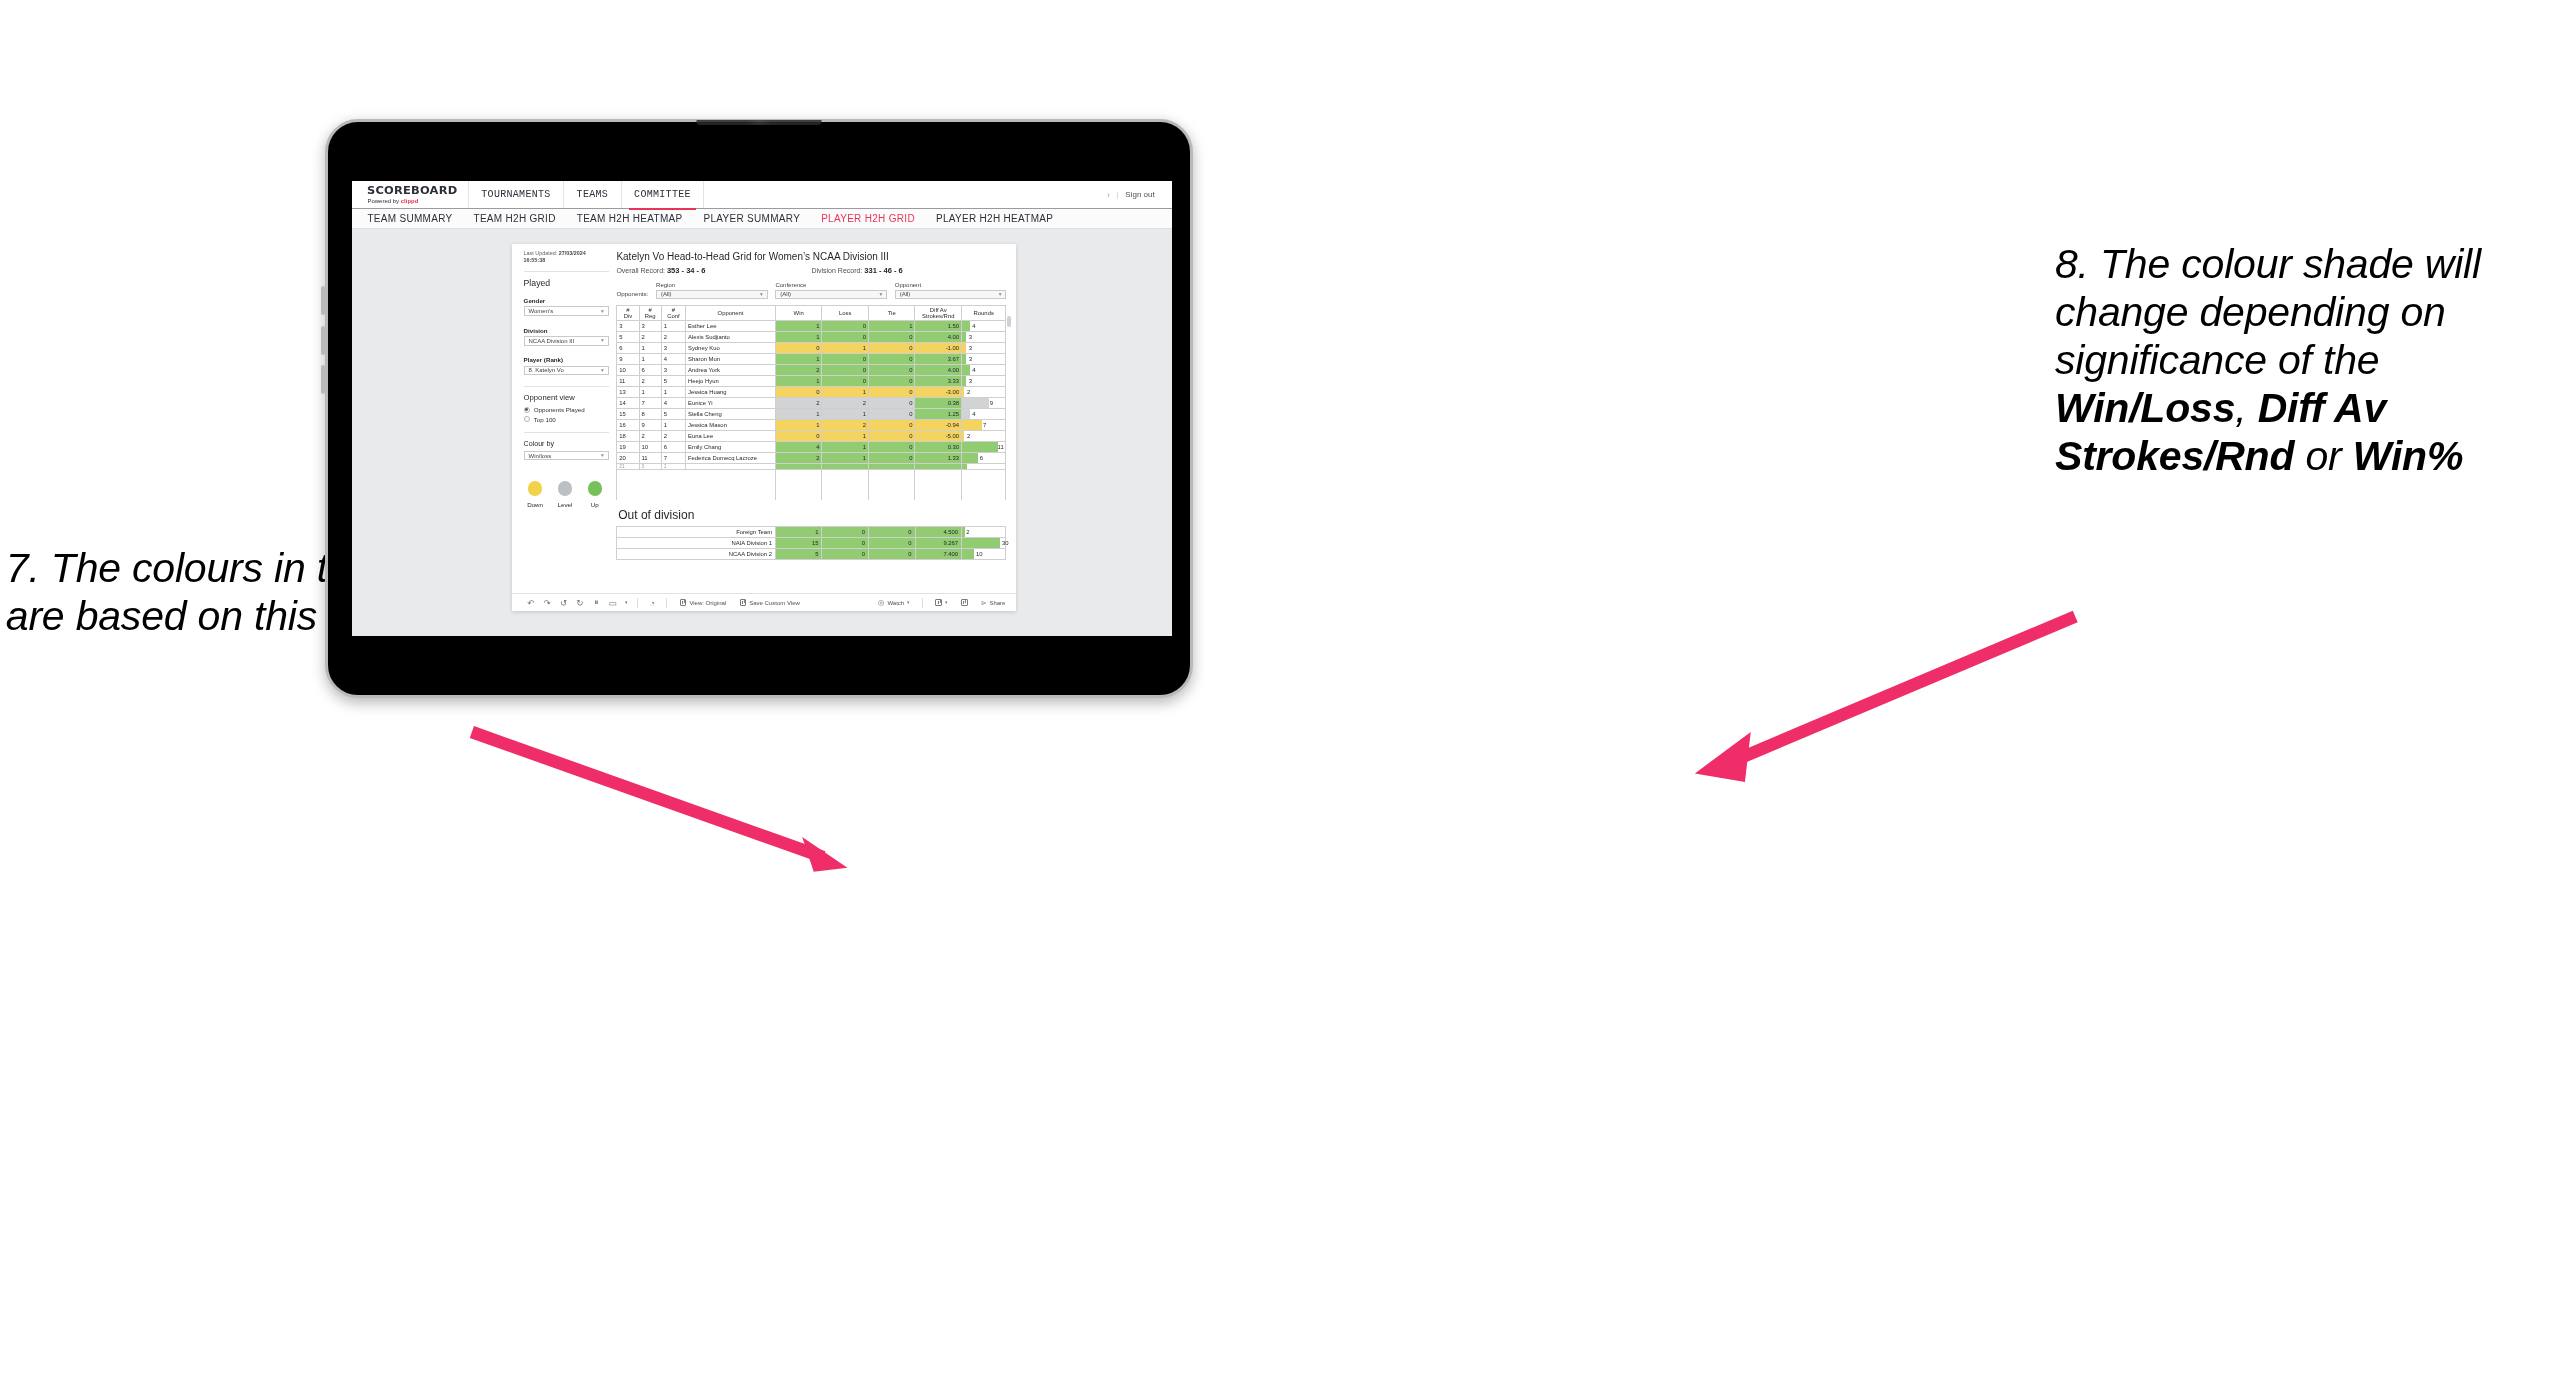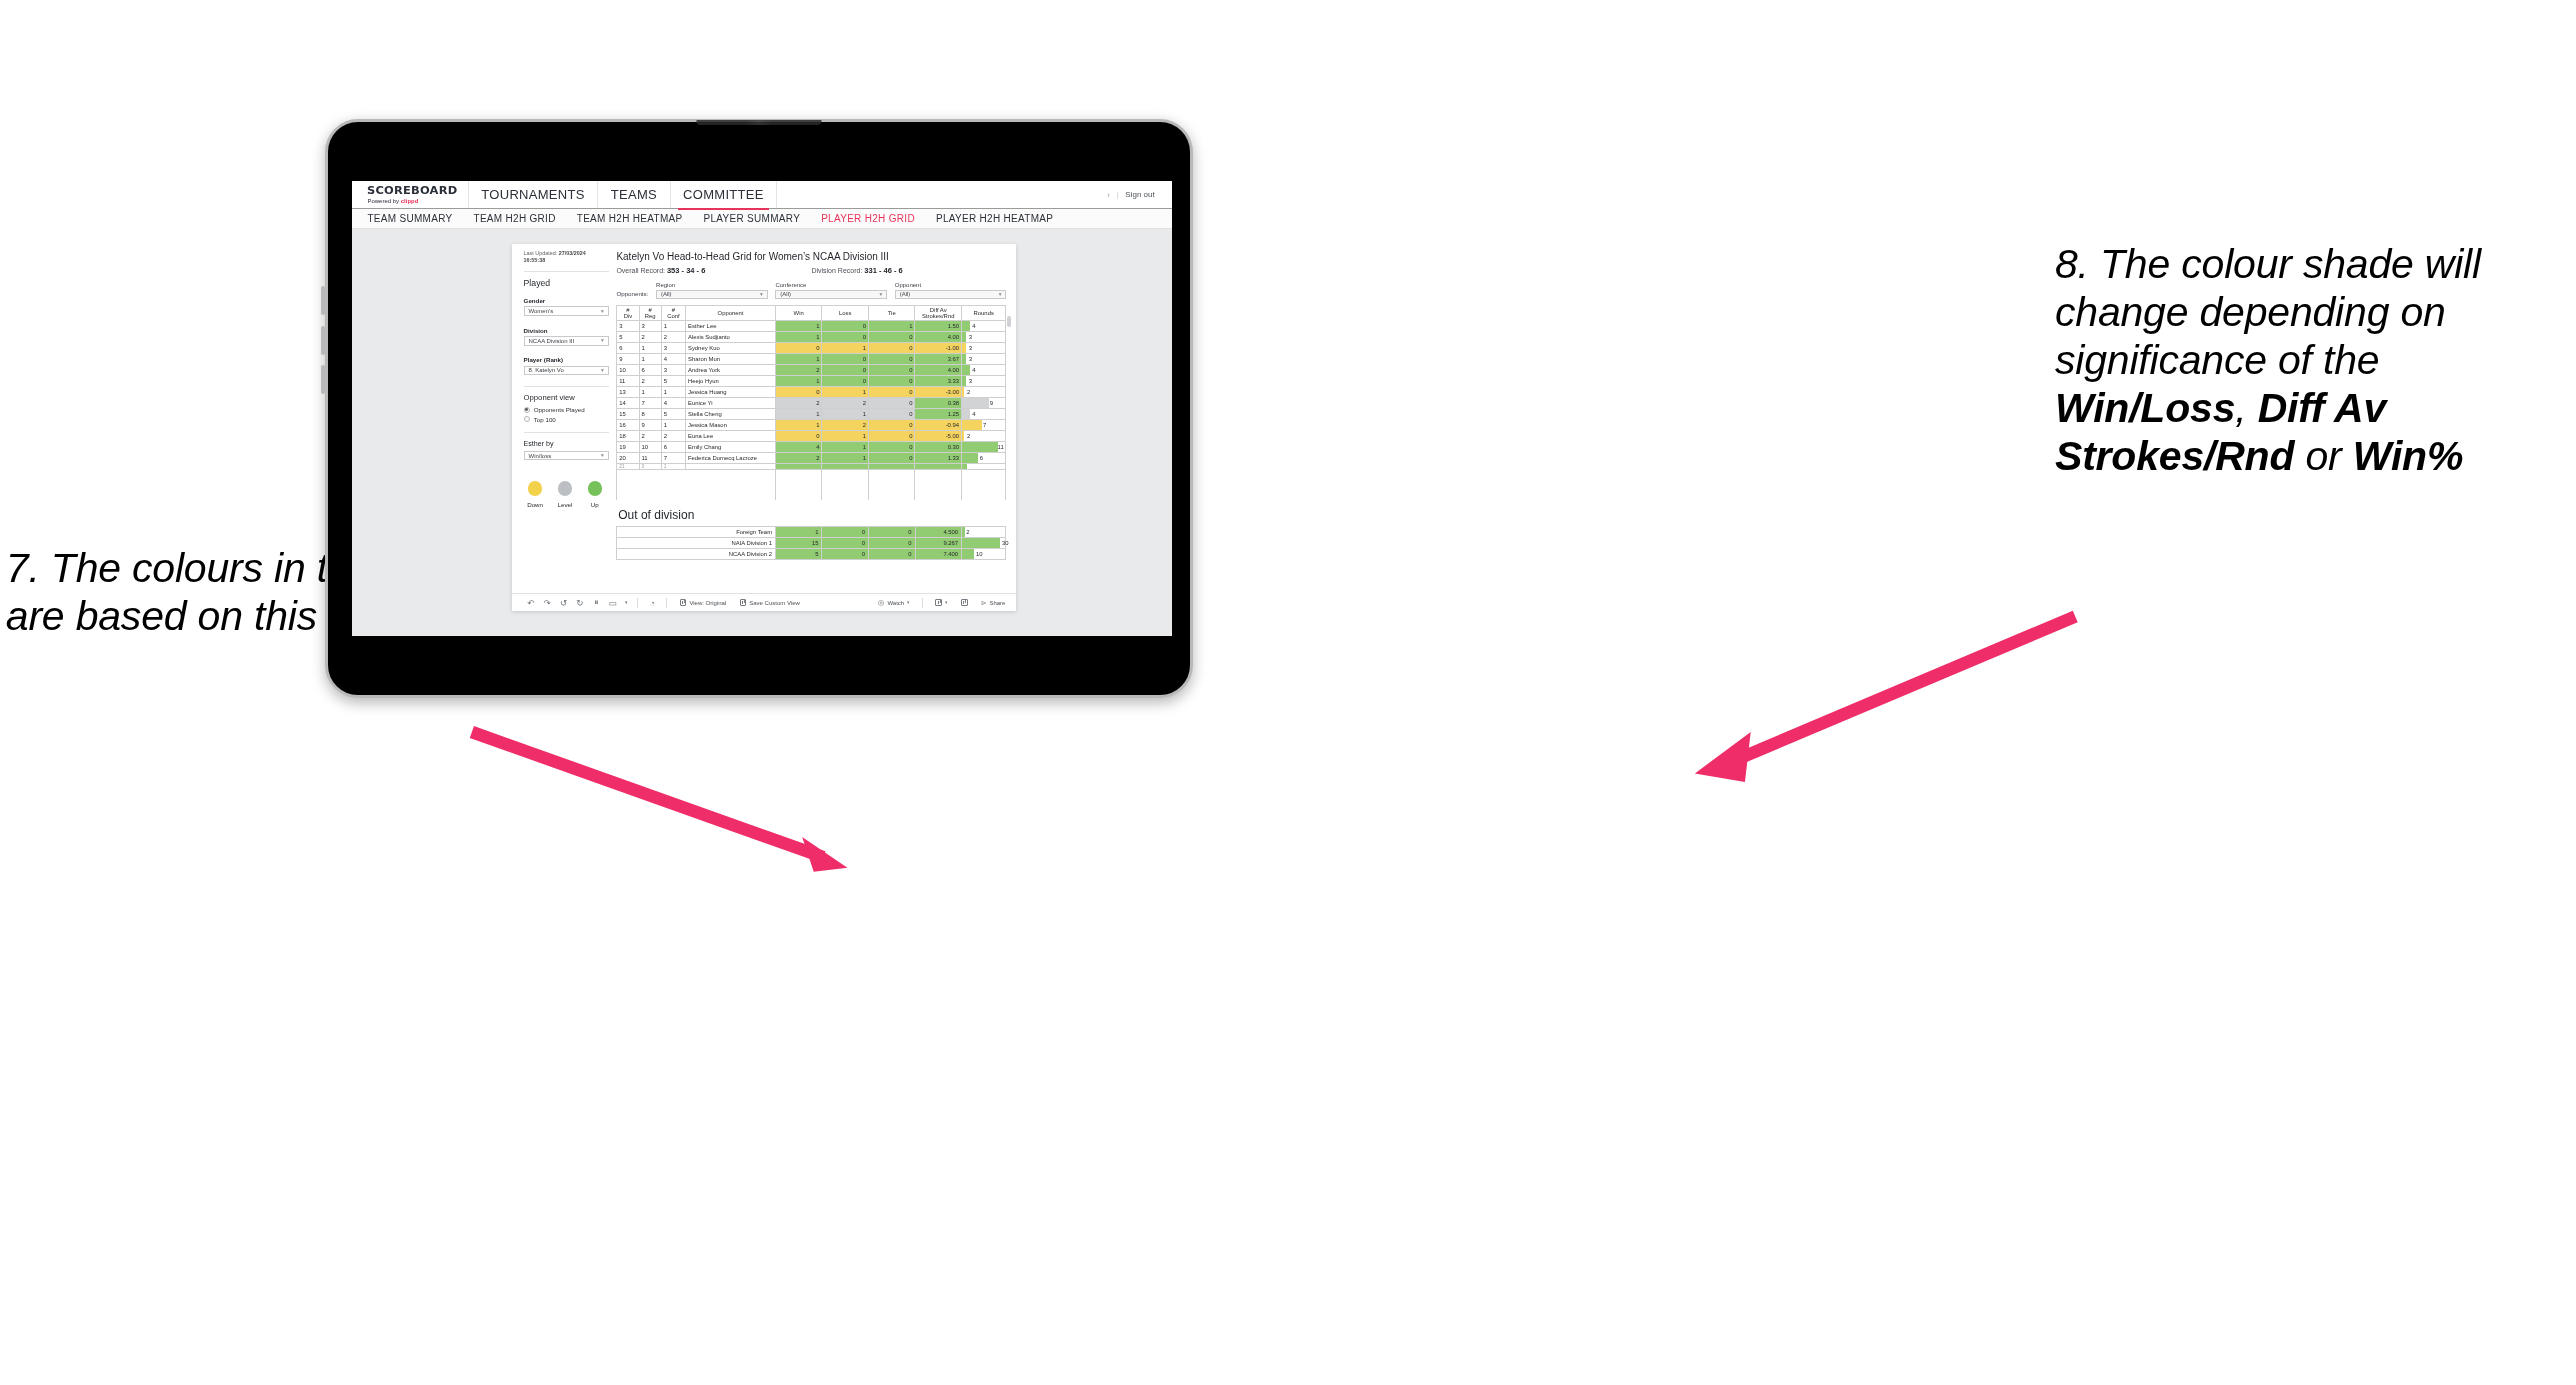--- a/index.html
+++ b/index.html
@@ -73,23 +73,24 @@
     font-family: "DejaVu Sans", sans-serif;
     font-weight:700; font-size:11px; letter-spacing:0.2px; color:#2b2f38;
     line-height:1;
     transform: scaleX(1.04);
     transform-origin: left center;
   }
   .brand-sub { font-size:6px; color:#2b2f38; margin-top:1.9px; line-height:1; white-space:nowrap;}
   .brand-sub .clippd { color:#e8345a; font-weight:700; }
   .navitem {
     display:flex; align-items:center; padding: 0 12.5px;
-    font-size:13px; letter-spacing:0.3px; color:#2b2f38;
+    font-size:10px; letter-spacing:0.3px; color:#2b2f38;
     border-right:1px solid #e4e4e4; position:relative; white-space:nowrap;
     cursor:pointer;
+    font-family:Liberation Mono, monospace;
   }
   .navitem.active::after{
     content:""; position:absolute; left:7.7px; right:7.7px; bottom:-1.9px; height:1.9px; background:#e8345a;
   }
   .nav-spacer { flex:1; border-right:none; }
   .nav-right {
     display:flex; align-items:center; gap:6.7px; padding-right:17.3px;
     font-size:8px; color:#4c5158;
   }
   .nav-right .chev { color:#9aa0a6; font-size:8.7px; }
@@ -285,21 +286,21 @@
               <div class="radio-row">
                 <span class="radio on"></span>
                 <span>Opponents Played</span>
               </div>
               <div class="radio-row">
                 <span class="radio"></span>
                 <span>Top 100</span>
               </div>
 
               <div class="hr" style="margin-top:9.6px"></div>
-              <div class="fld-label" style="font-weight:400;font-size:7.1px;margin-bottom:2.9px">Esther by</div>
+              <div class="fld-label" style="font-weight:400;font-size:7.1px;margin-bottom:2.9px">Colour by</div>
               <div class="select">
                 <span>Win/loss</span>
                 <span class="caret">▼</span>
               </div>
 
               <div class="legend">
                 <div class="legend-col">
                   <div class="dot down"></div>
                   <div class="legend-lbl">Down</div>
                 </div>

